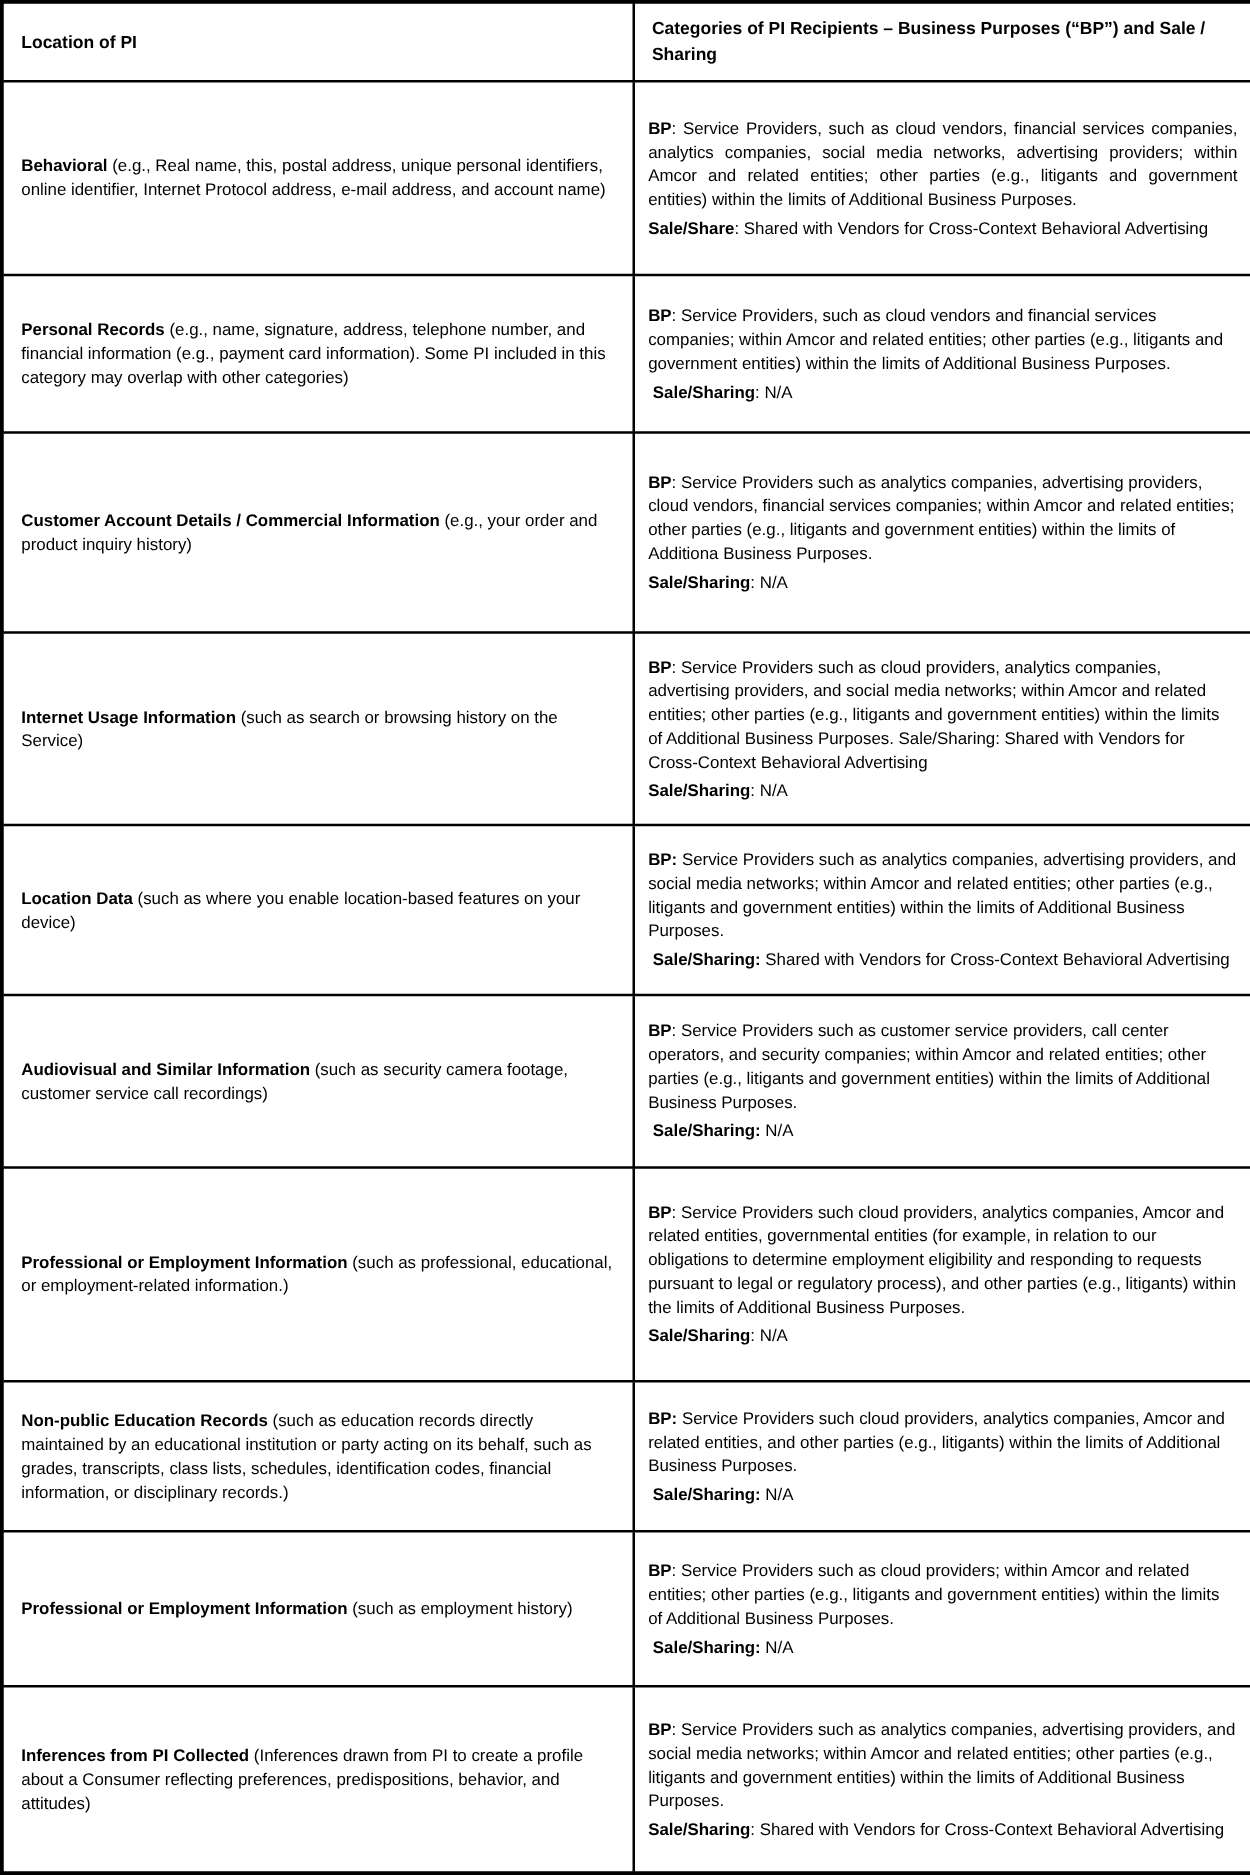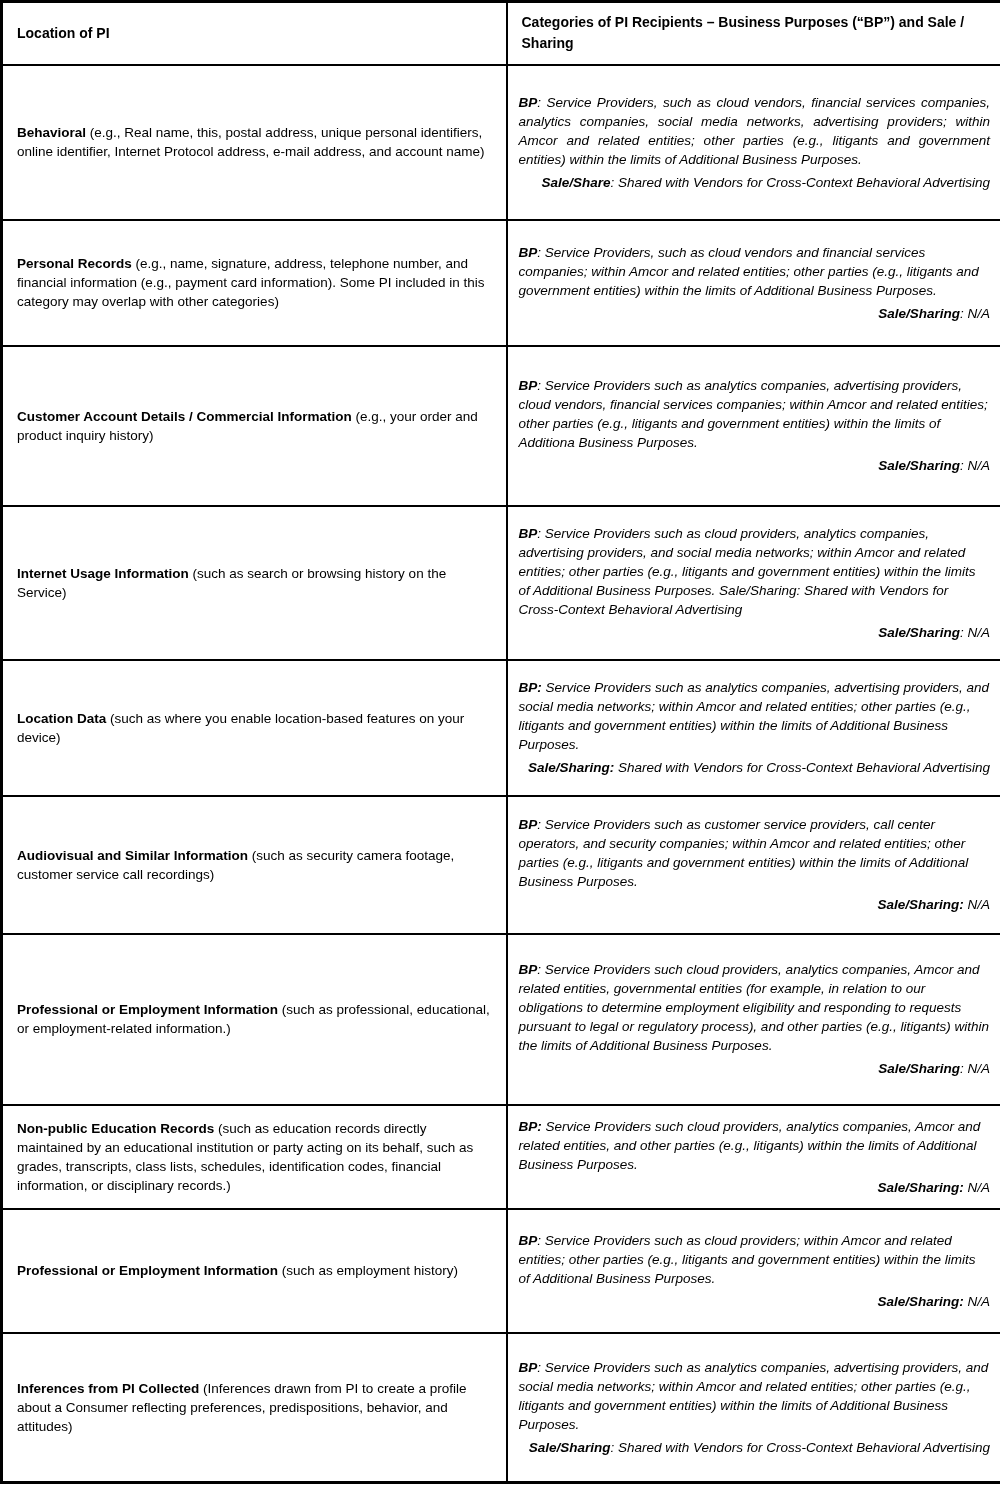--- a/index.html
+++ b/index.html
@@ -25,23 +25,23 @@
     font-size: 14px;
     line-height: 21px;
     font-weight: bold;
     padding: 4px 14px;
   }
   td {
     font-size: 13.5px;
     line-height: 19px;
   }
   td.ccell { padding: 6px 15px 6px 14px; }
-  td.rcell { padding: 8px 10px 8px 11px; font-style: italic; }
+  td.rcell { padding: 8px 10px 8px 11px; }
   p { margin: 0; }
-  p.sale-para { margin-top: 4px; text-align: right; }
+  p.sale-para { margin-top: 4px; }
   td.justify p.bp-para { text-align: justify; }
   b { font-weight: bold; }
 </style>
 </head>
 <body>
 
 <table class="pi-table">
   <colgroup>
     <col style="width:505px">
     <col style="width:495px">
@@ -117,21 +117,21 @@
     <tr style="height:171px">
       <td class="ccell">
         <p class="cat-para"><b>Professional or Employment Information</b><span> (such as professional, educational, or employment-related information.)</span></p>
       </td>
       <td class="rcell">
         <p class="bp-para"><b>BP</b><span>: Service Providers such cloud providers, analytics companies, Amcor and related entities, governmental entities (for example, in relation to our obligations to determine employment eligibility and responding to requests pursuant to legal or regulatory process), and other parties (e.g., litigants) within the limits of Additional Business Purposes.</span></p>
         <p class="sale-para"><b>Sale/Sharing</b><span>: N/A</span></p>
       </td>
     </tr>
 
-    <tr style="height:104px">
+    <tr style="height:120px">
       <td class="ccell">
         <p class="cat-para"><b>Non-public Education Records</b><span> (such as education records directly maintained by an educational institution or party acting on its behalf, such as grades, transcripts, class lists, schedules, identification codes, financial information, or disciplinary records.)</span></p>
       </td>
       <td class="rcell">
         <p class="bp-para"><b>BP:</b><span> Service Providers such cloud providers, analytics companies, Amcor and related entities, and other parties (e.g., litigants) within the limits of Additional Business Purposes.</span></p>
         <p class="sale-para"><b>&nbsp;Sale/Sharing:</b><span> N/A</span></p>
       </td>
     </tr>
 
     <tr style="height:124px">

